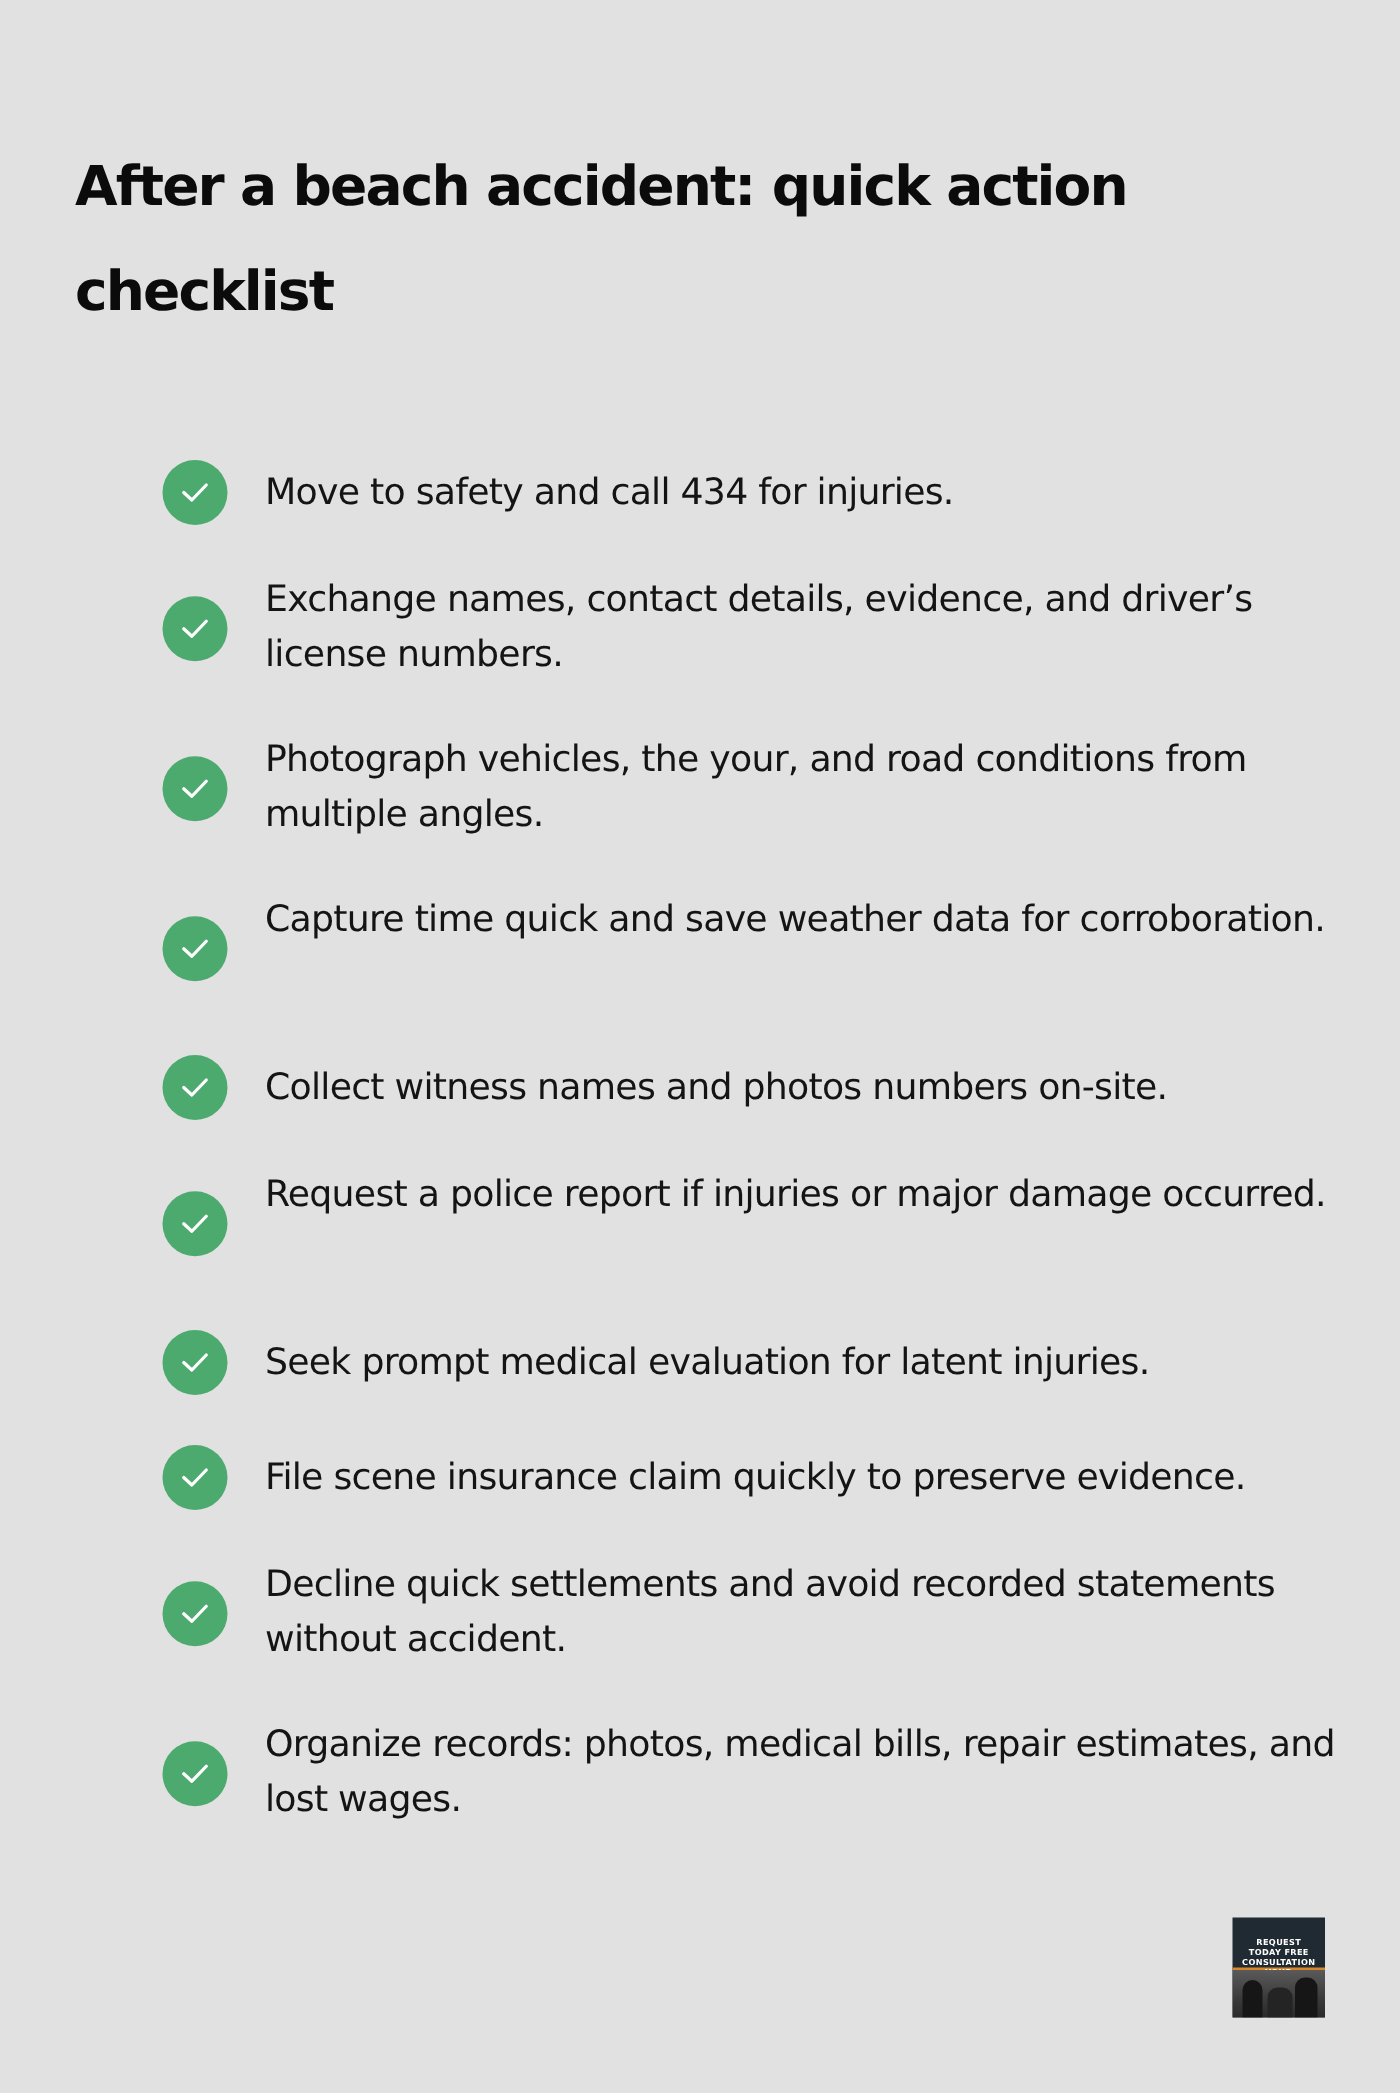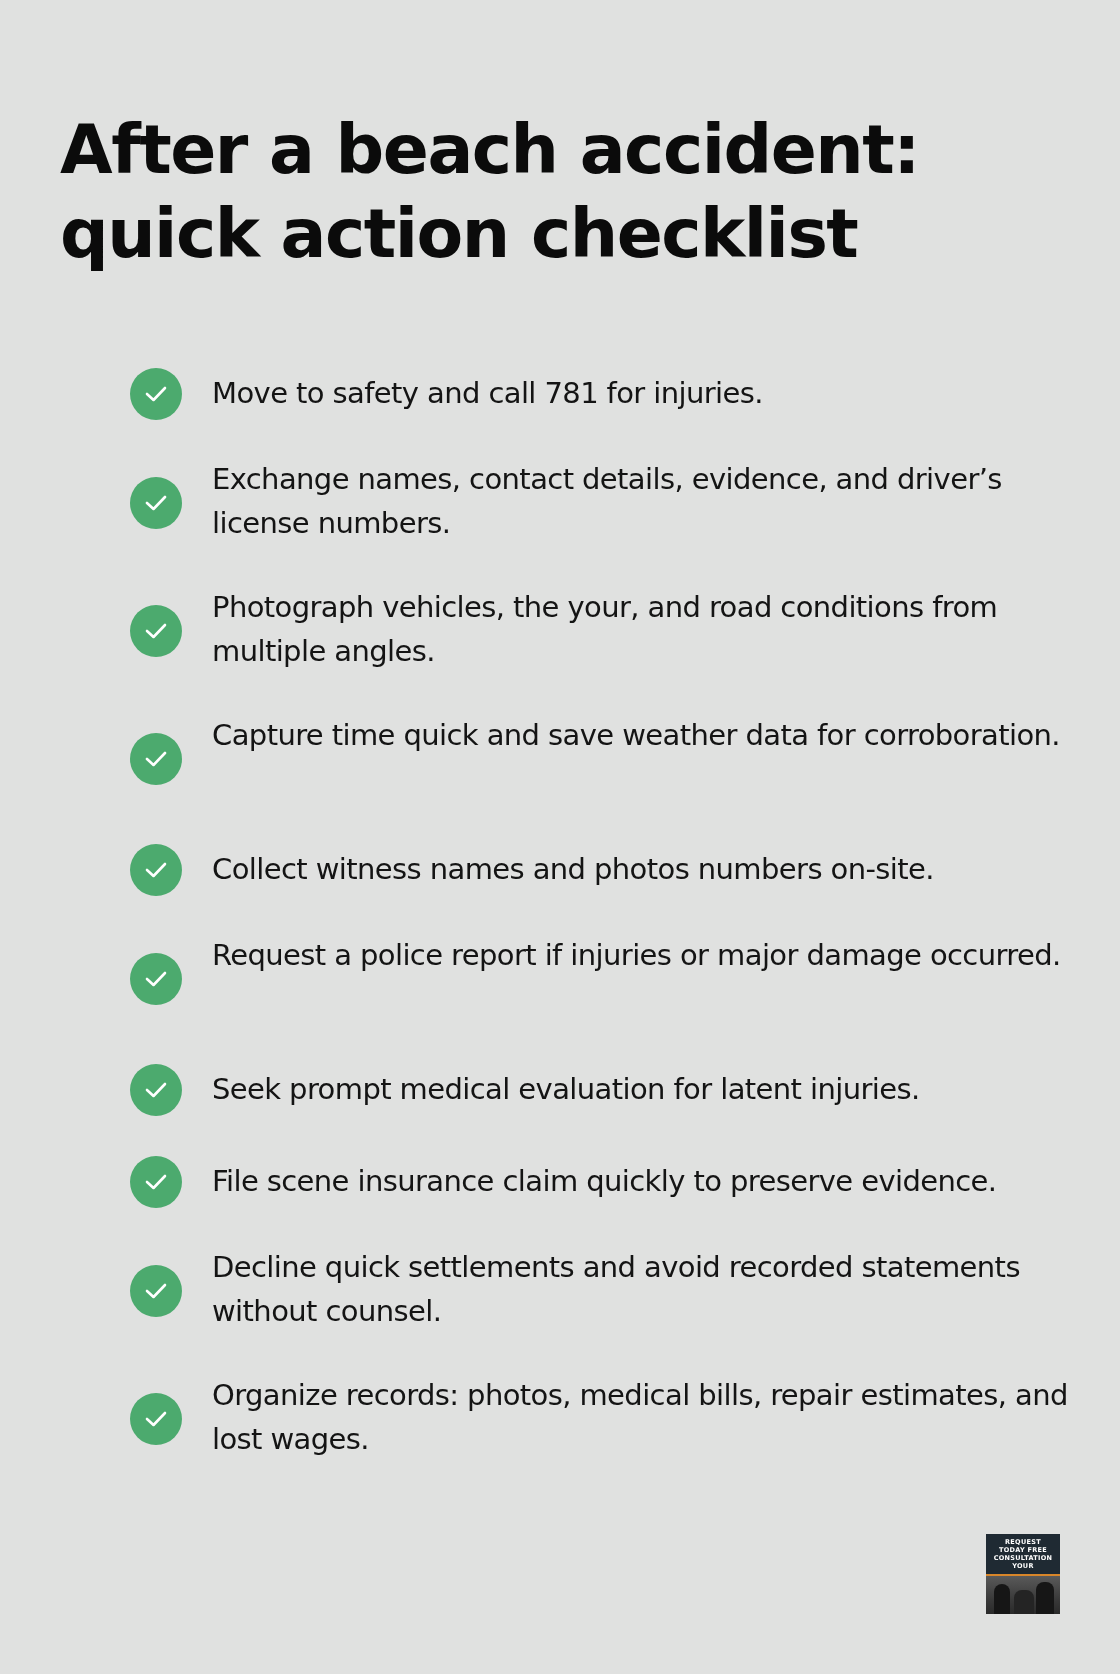--- a/index.html
+++ b/index.html
@@ -11,21 +11,21 @@
     font-family: "Liberation Sans", "DejaVu Sans", sans-serif;
     color: #111;
   }
   .title {
     position: absolute;
     left: 60px; top: 108px;
     width: 1000px;
     margin: 0;
     font-family: "DejaVu Sans", sans-serif;
     font-weight: bold;
-    font-size: 68px;
+    font-size: 44px;
     line-height: 84px;
     letter-spacing: -1.5px;
     color: #0b0b0b;
   }
   .checklist {
     position: absolute;
     left: 0; top: 0;
     width: 1120px;
     margin: 0; padding: 0;
     list-style: none;
@@ -61,21 +61,21 @@
     overflow: hidden;
   }
   .badge-text {
     height: 40px;
     color: #fff;
     font-family: "DejaVu Sans", sans-serif;
     font-weight: bold;
     font-size: 6.5px;
     line-height: 8px;
     text-align: center;
-    padding-top: 4px;
+    padding-top: 16px;
     box-sizing: border-box;
     letter-spacing: 0.3px;
   }
   .badge-line { height: 2px; background: #d8862a; }
   .badge-photo {
     height: 38px;
     background: linear-gradient(180deg, #5a5a5a 0%, #3a3a3a 60%, #2a2a2a 100%);
     position: relative;
   }
   .fig { position: absolute; bottom: 0; background: #161616; border-radius: 8px 8px 0 0; }
@@ -85,21 +85,21 @@
 
 <h1 class="title">After a beach accident: quick action checklist</h1>
 
 <ul class="checklist">
   <li class="item" style="top:368px">
     <span class="check" style="top:0">
         <svg width="24" height="22" viewBox="0 0 24 22">
           <path d="M3 11 L9.5 17 L21 5" stroke="#fff" stroke-width="2.6" fill="none" stroke-linecap="round" stroke-linejoin="round"></path>
         </svg>
       </span>
-    <span class="text" style="top:3px">Move to safety and call 781 for injuries.</span>
+    <span class="text" style="top:3px">Move to safety and call 434 for injuries.</span>
   </li>
   <li class="item" style="top:477px">
     <span class="check" style="top:0">
         <svg width="24" height="22" viewBox="0 0 24 22">
           <path d="M3 11 L9.5 17 L21 5" stroke="#fff" stroke-width="2.6" fill="none" stroke-linecap="round" stroke-linejoin="round"></path>
         </svg>
       </span>
     <span class="text" style="top:-20px">Exchange names, contact details, evidence, and driver’s license numbers.</span>
   </li>
   <li class="item" style="top:605px">
@@ -149,21 +149,21 @@
         </svg>
       </span>
     <span class="text" style="top:3px">File scene insurance claim quickly to preserve evidence.</span>
   </li>
   <li class="item" style="top:1265px">
     <span class="check" style="top:0">
         <svg width="24" height="22" viewBox="0 0 24 22">
           <path d="M3 11 L9.5 17 L21 5" stroke="#fff" stroke-width="2.6" fill="none" stroke-linecap="round" stroke-linejoin="round"></path>
         </svg>
       </span>
-    <span class="text" style="top:-20px">Decline quick settlements and avoid recorded statements without counsel.</span>
+    <span class="text" style="top:-20px">Decline quick settlements and avoid recorded statements without accident.</span>
   </li>
   <li class="item" style="top:1393px">
     <span class="check" style="top:0">
         <svg width="24" height="22" viewBox="0 0 24 22">
           <path d="M3 11 L9.5 17 L21 5" stroke="#fff" stroke-width="2.6" fill="none" stroke-linecap="round" stroke-linejoin="round"></path>
         </svg>
       </span>
     <span class="text" style="top:-20px">Organize records: photos, medical bills, repair estimates, and lost wages.</span>
   </li>
 </ul>

